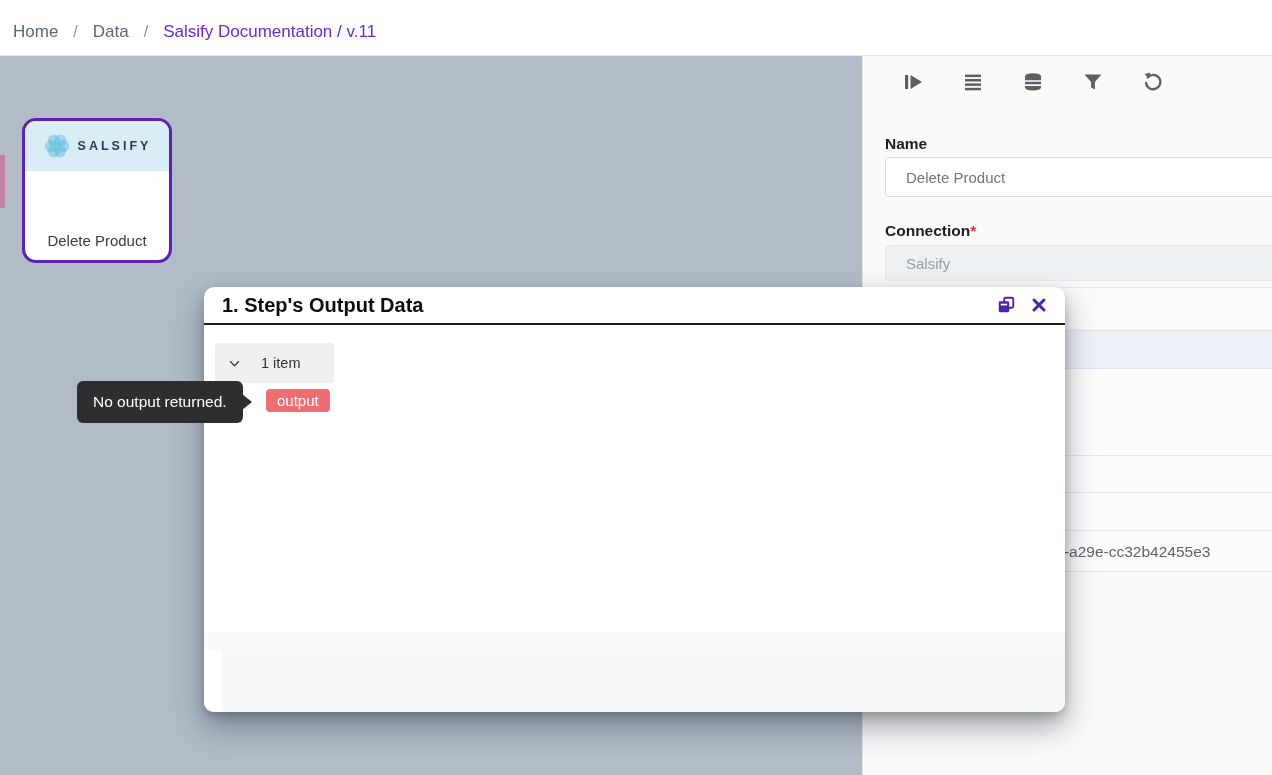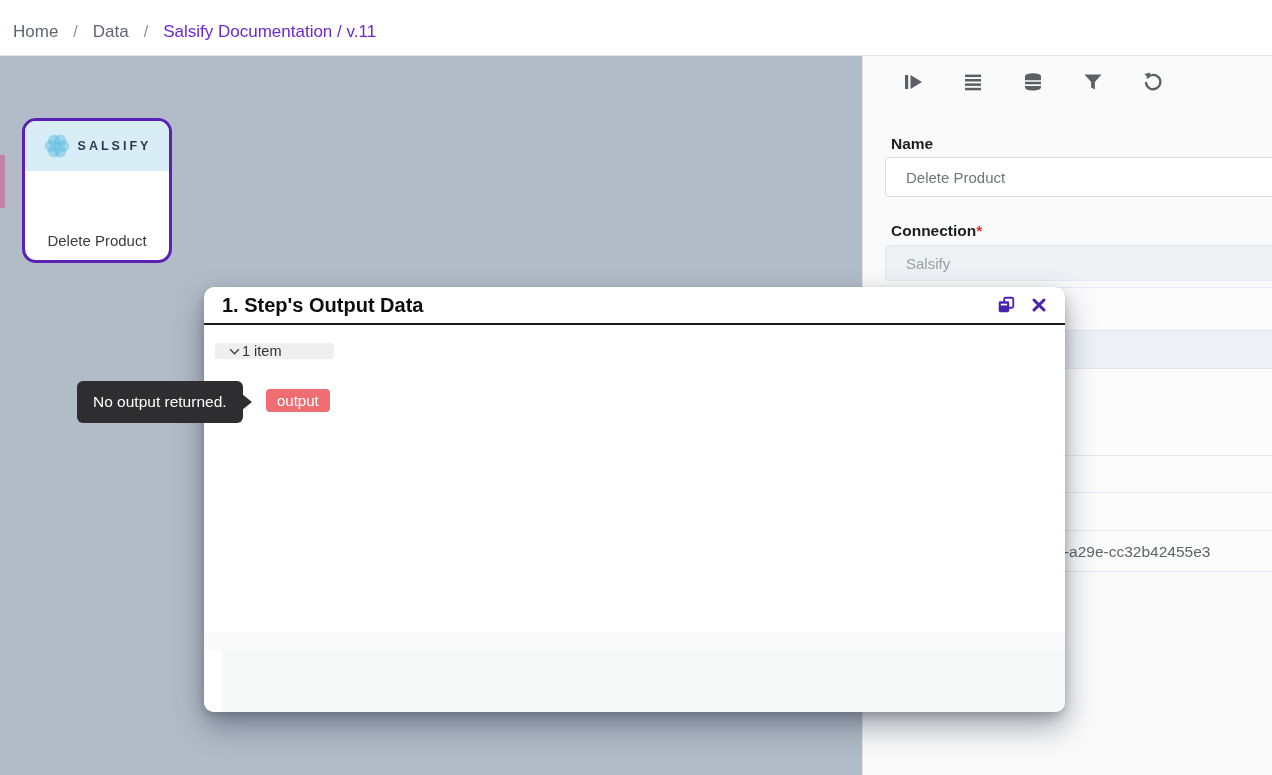--- a/index.html
+++ b/index.html
@@ -29,21 +29,21 @@
                  justify-content:center; gap:7px; }
   .node-brand { font-size:12.5px; letter-spacing:3px; font-weight:700; color:#2b3950; }
   .node-label { position:absolute; bottom:11px; left:0; right:0; text-align:center;
                 font-size:15px; color:#3a3a3a; }
 
   
   .panel { position:absolute; left:862px; top:48px; width:410px; height:727px;
            background:#fafafa; border-left:1px solid #e4e4e4; }
   .toolbar { position:absolute; left:38px; top:22px; display:flex; gap:36px; }
   .tool-btn { width:24px; height:24px; cursor:pointer; }
-  .field-label { position:absolute; left:28px; font-size:15.5px; font-weight:700;
+  .field-label { position:absolute; left:22px; font-size:15.5px; font-weight:700;
                  color:#1c1e21; }
   .req { color:#e03131; font-weight:700; }
   .text-input { position:absolute; left:22px; right:-6px; height:40px;
                 border:1px solid #d8dadd; border-radius:4px; background:#fff;
                 padding:0 20px; font-size:15px; color:#70757a;
                 font-family:"Liberation Sans", sans-serif; }
   .text-input--disabled { background:#eef1f4; border:1px solid #e6e9ec;
                           color:#9aa0a6; height:36px; }
 
   
@@ -59,23 +59,23 @@
 
   
   .modal { position:absolute; left:196px; top:287px; width:861px; height:425px;
            background:#fff; border-radius:10px; z-index:20;
            box-shadow:0 14px 30px rgba(45,52,70,.45), 0 4px 10px rgba(0,0,0,.18);margin-left:8px; }
   .modal-header { height:38px; display:flex; align-items:center;
                   border-bottom:2px solid #1c1c1c; padding:0 16px 0 18px; }
   .modal-title { font-size:20px; font-weight:700; color:#0e0e0e; flex:1; }
   .modal-icons { display:flex; align-items:center; gap:13px; }
   .icon-btn { width:20px; height:20px; cursor:pointer; }
-  .toggle { position:absolute; left:11px; top:56px; width:119px; height:16px;
+  .toggle { position:absolute; left:11px; top:56px; width:119px; height:40px;
             background:#efefef; border-radius:3px; display:flex; align-items:center;
-            padding-left:12px; cursor:pointer; }
+            padding-left:12px; gap:19px; cursor:pointer; }
   .toggle-label { font-size:14.5px; color:#333; }
   .badge { position:absolute; left:62px; top:102px; background:#ee6e73;
            color:#fff; font-size:15px; padding:3px 11px; border-radius:4px;
            cursor:pointer; }
   .modal-footer-upper { position:absolute; left:0; right:0; bottom:62px; height:18px;
                         background:#fafafa; }
   .modal-footer { position:absolute; left:18px; right:0; bottom:0; height:62px;
                   background:#f7f8f8; border-radius:0 0 10px 0; }
   .modal-bl { position:absolute; left:0; bottom:0; width:18px; height:62px;
               background:#fff; border-radius:0 0 0 10px; }

